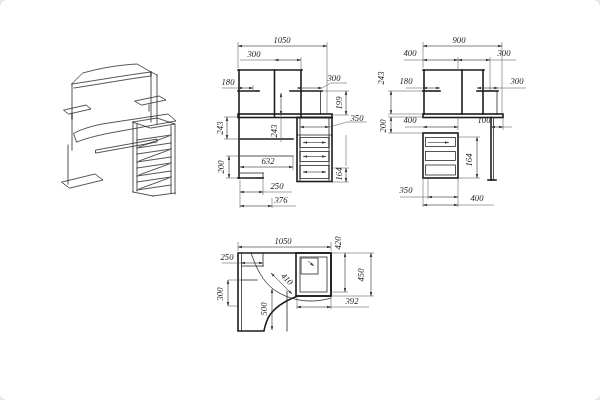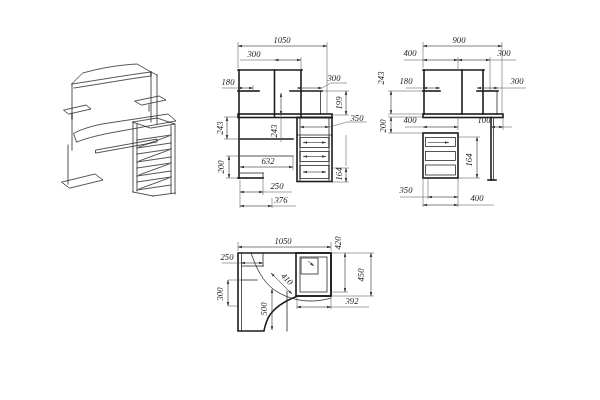--- a/index.html
+++ b/index.html
@@ -1,17 +1,17 @@
 <!DOCTYPE html>
 <html><head>
 <meta charset="utf-8">
 <style>
   html,body{margin:0;padding:0;background:#e8e8e8;}
   #canvas{position:relative;width:600px;height:400px;background:#ffffff;overflow:hidden;
-          font-family:"Liberation Serif",serif;}
+          font-family:"Liberation Serif",serif;border-radius:7px;}
   .view{position:absolute;}
   
   .t{stroke:#1c1c1c;stroke-width:1.6;fill:none;stroke-linecap:square;}
   .n{stroke:#2a2a2a;stroke-width:0.8;fill:none;stroke-linecap:square;}
   line.dim{stroke:#3a3a3a;stroke-width:0.65;}
   .ext{stroke:#4a4a4a;stroke-width:0.5;fill:none;}
   .ah{fill:#3a3a3a;stroke:none;}
   text.dl{font-family:"Liberation Serif",serif;font-style:italic;font-size:8.6px;
           fill:#222;text-anchor:middle;}
 </style>

